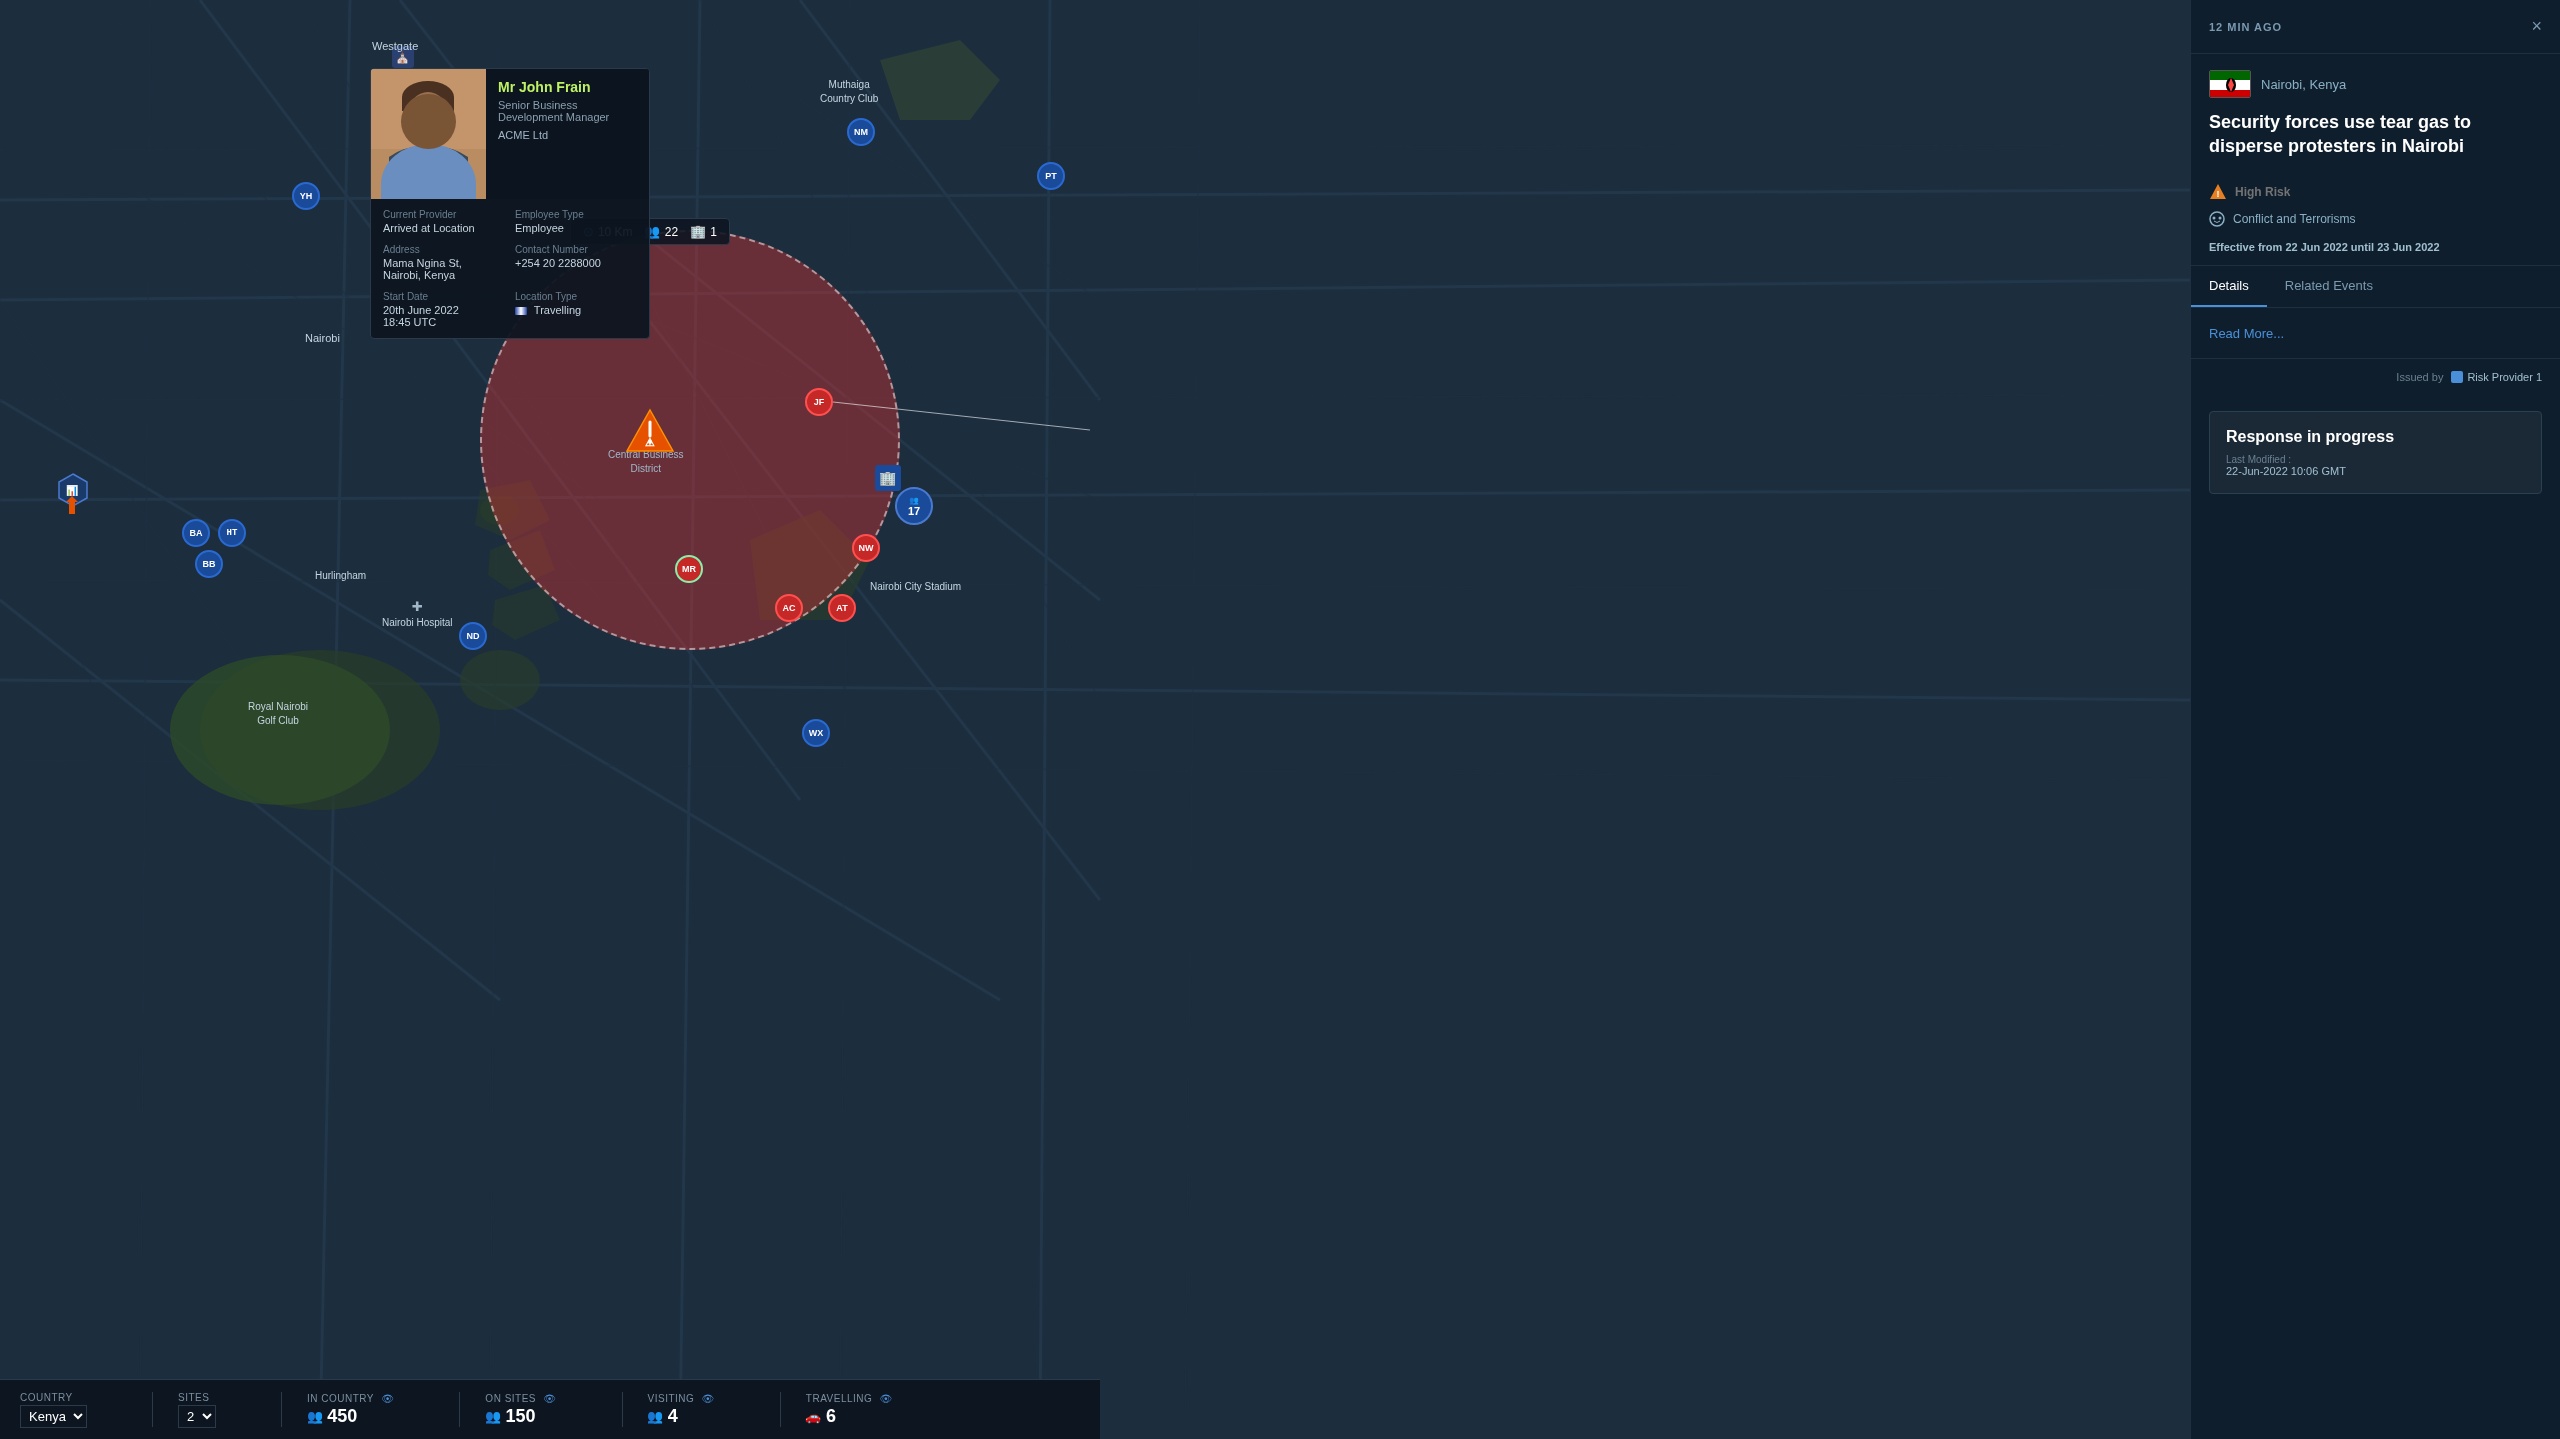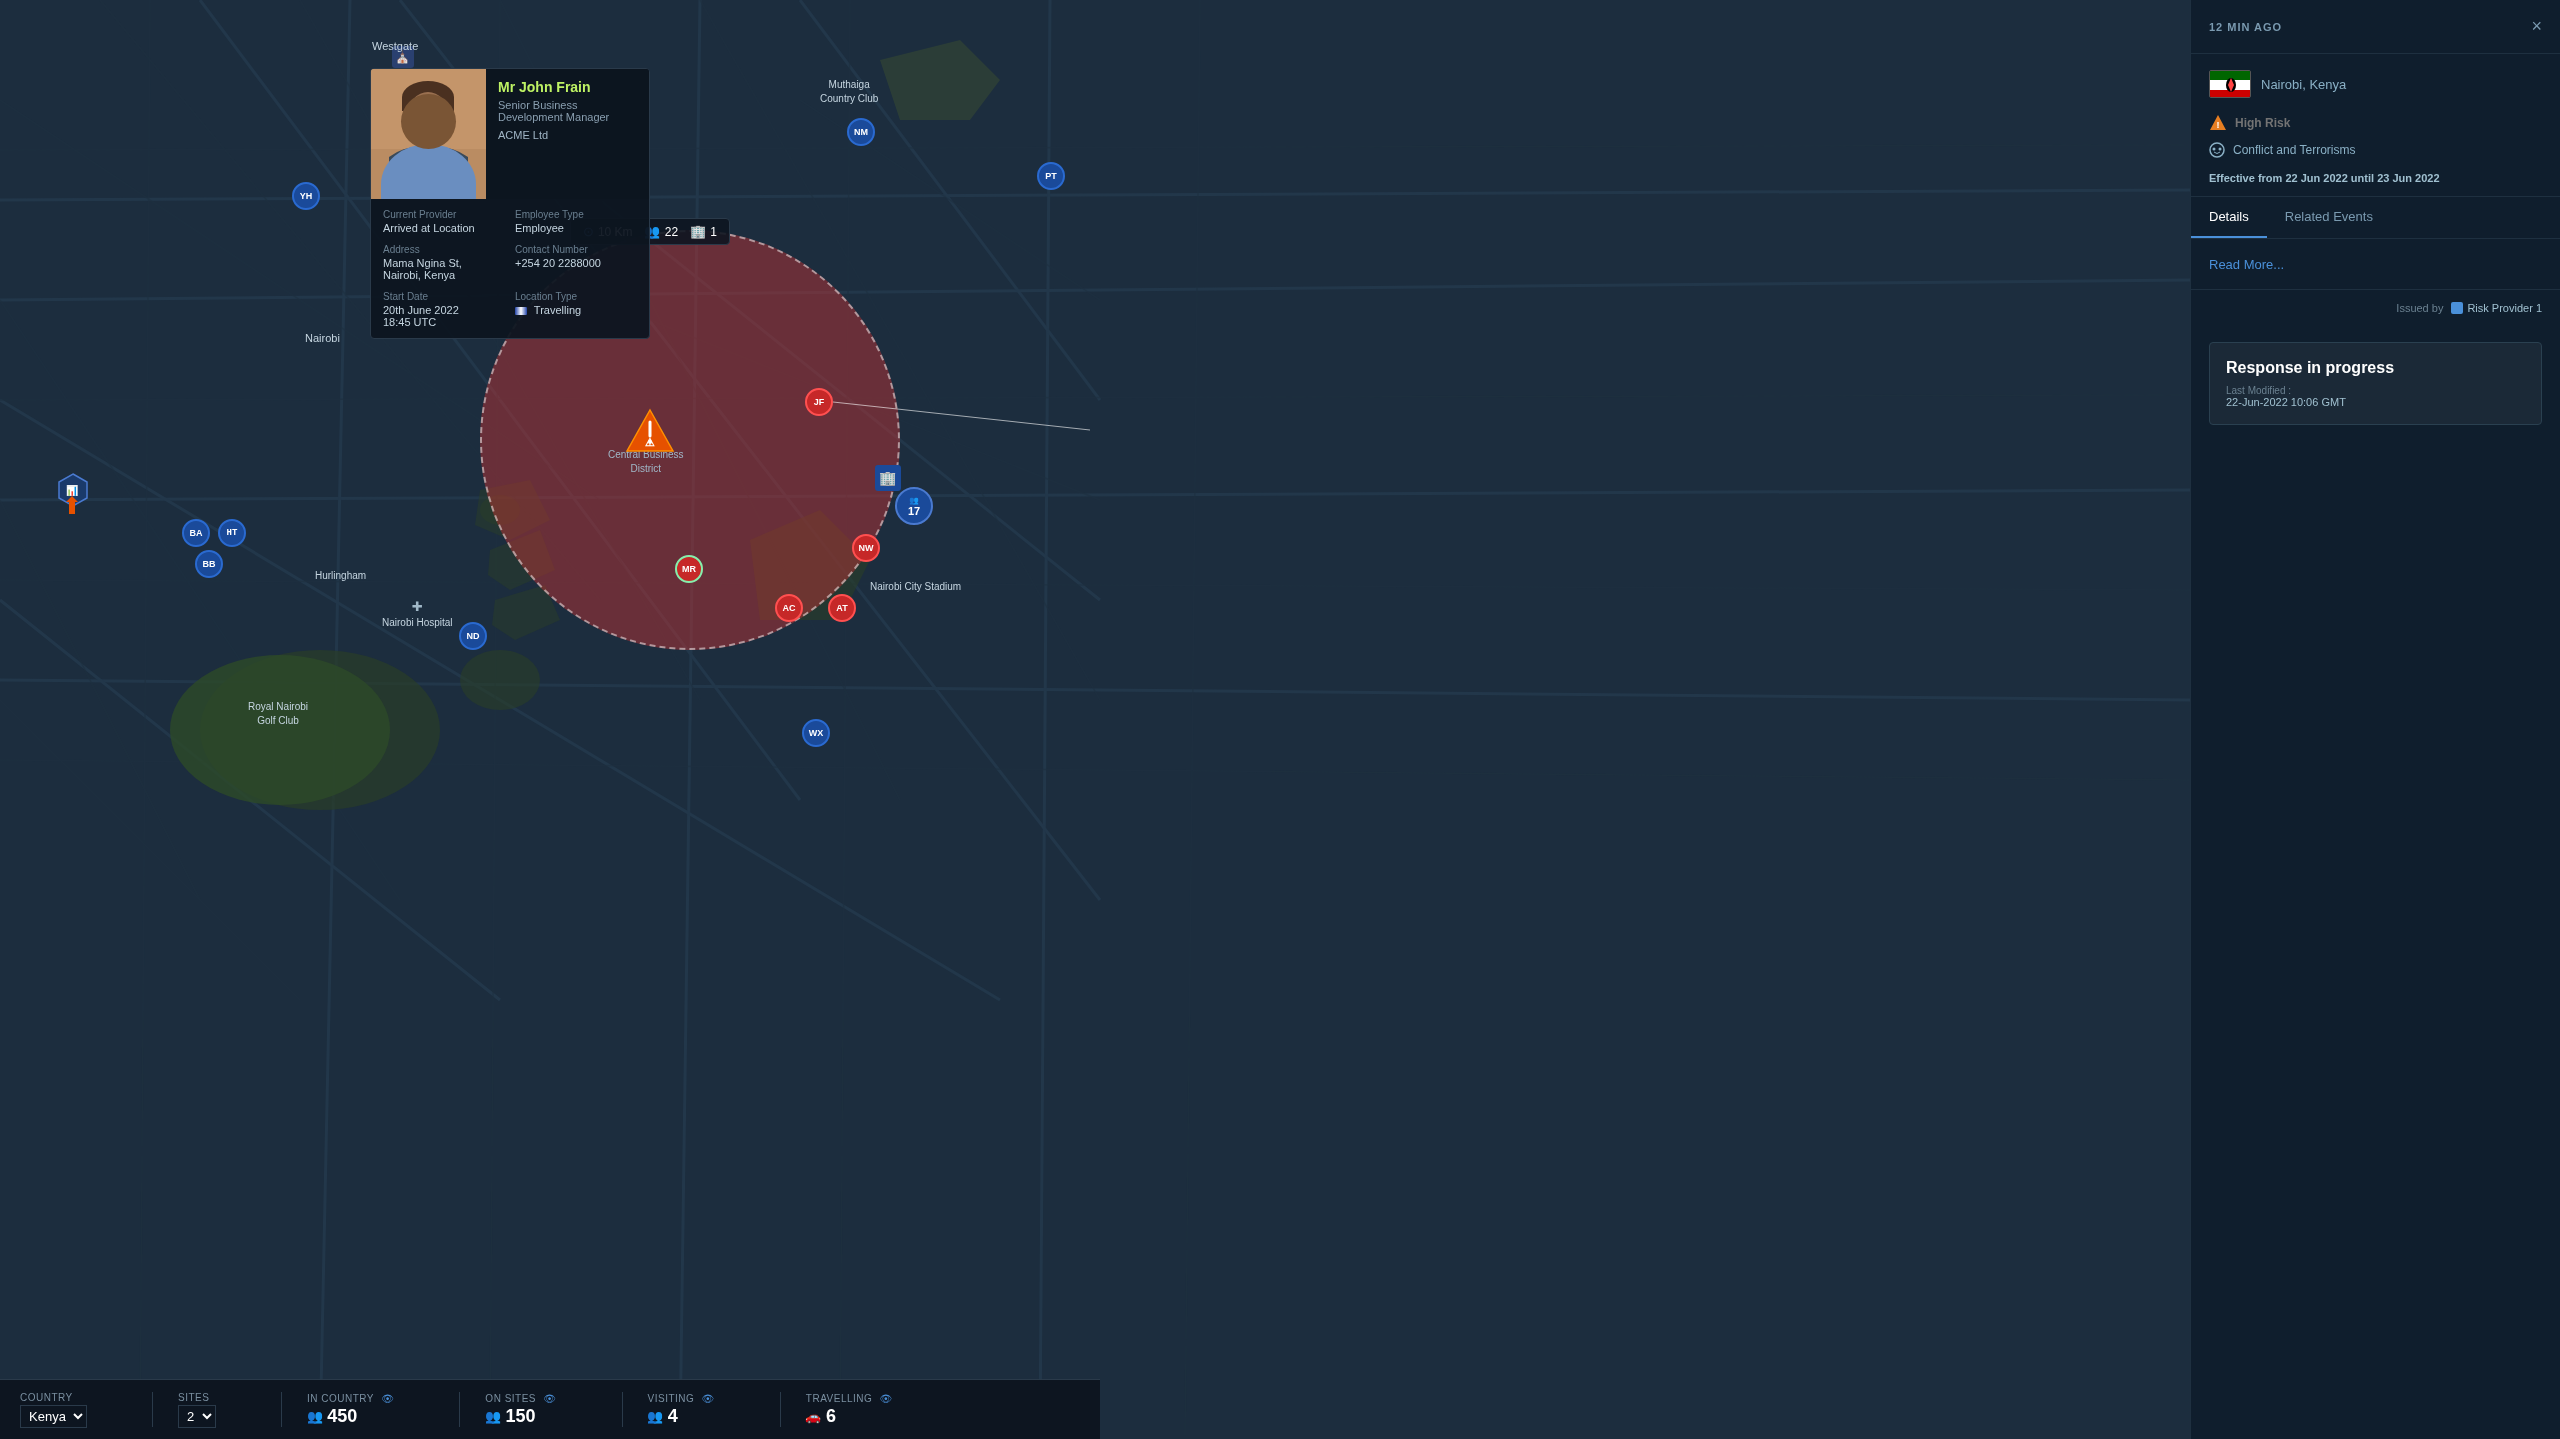--- a/index.html
+++ b/index.html
@@ -676,20 +676,21 @@
         <rect y="9" width="42" height="10" fill="#ffffff"></rect>
         <rect y="19" width="42" height="9" fill="#cc0000"></rect>
 
         <ellipse cx="21" cy="14" rx="5" ry="7" fill="#000000"></ellipse>
         <polygon points="21,7 18,14 21,21 24,14" fill="#ff4444"></polygon>
       </svg>
     </div>
     <span class="location-name">Nairobi, Kenya</span>
   </div>
 
+  <div class="panel-title">Security forces use tear gas to disperse protesters in Nairobi</div>
 
   <div class="risk-info-row">
     <svg width="18" height="18" viewBox="0 0 18 18">
       <polygon points="9,1 17,16 1,16" fill="#e67e22"></polygon>
       <text x="9" y="14" text-anchor="middle" fill="white" font-size="9" font-weight="bold">!</text>
     </svg>
     <span class="risk-badge">High Risk</span>
   </div>
 
   <div class="conflict-row">

